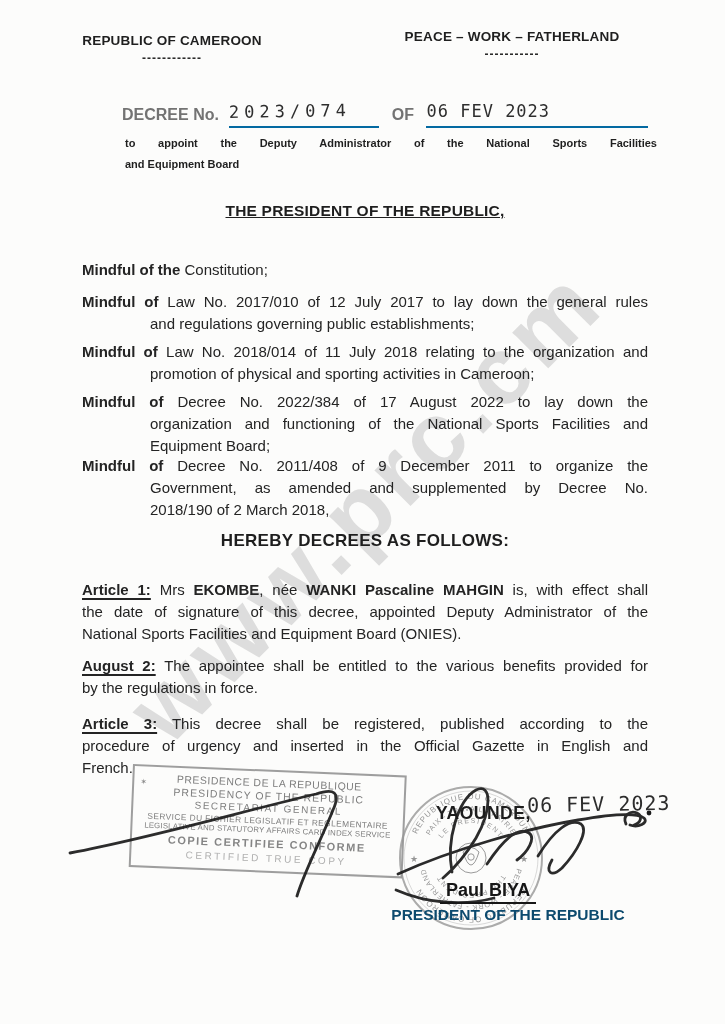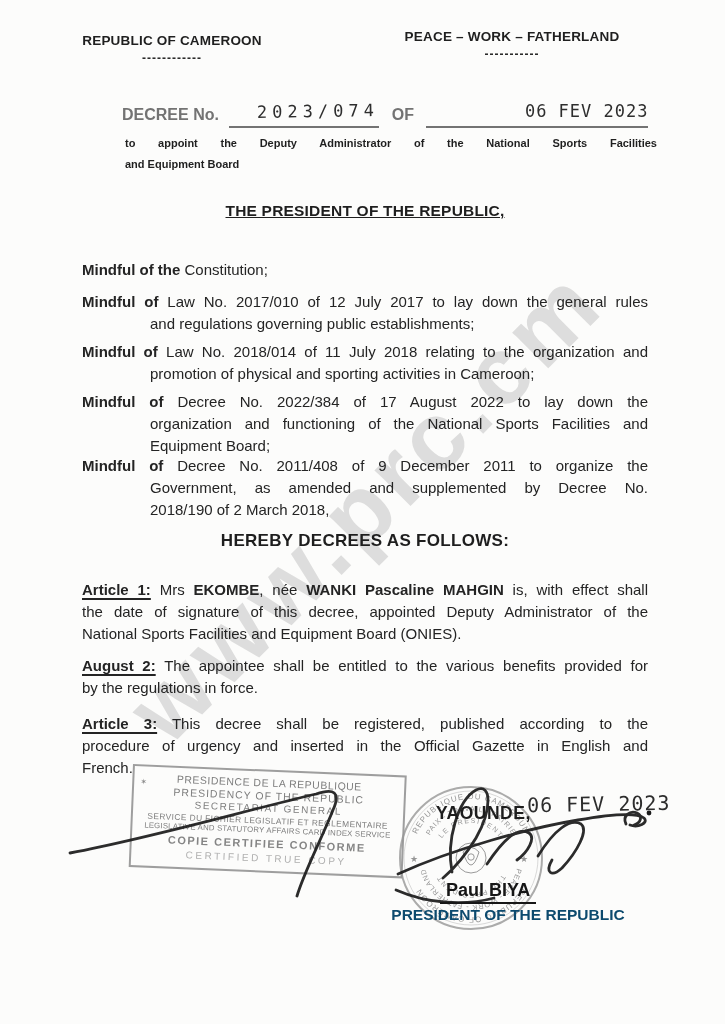--- a/index.html
+++ b/index.html
@@ -27,21 +27,21 @@
   
   .hdr{position:absolute;text-align:center;z-index:2;}
   .hdr-title{font-weight:bold;font-size:13.5px;letter-spacing:.2px;color:#1f1f1f;}
   .hdr-dashes{font-weight:bold;font-size:12px;letter-spacing:1px;color:#2a2a2a;margin-top:3px;}
   .hdr.left{left:72px;top:33px;width:200px;}
   .hdr.right{left:393px;top:29px;width:238px;}
 
   
   .decree-line{position:absolute;left:122px;top:104px;width:560px;white-space:nowrap;z-index:2;}
   .decree-label,.decree-of{font-weight:bold;font-size:16px;color:#737373;}
-  .field{display:inline-block;border-bottom:2px solid #737373;text-align:right;height:22px;vertical-align:baseline;}
+  .field{display:inline-block;border-bottom:2px solid #0369a1;text-align:left;height:22px;vertical-align:baseline;}
   .field.num{width:150px;margin-left:6px;margin-right:8px;}
   .field.date{width:222px;margin-left:8px;}
   .stamp-text{
     font-family:"DejaVu Sans Mono", monospace;
     color:#2e2e2e;display:inline-block;
   }
   .stamp-num{font-size:17px;letter-spacing:5px;transform:translateY(-3px) rotate(-1deg);}
   .stamp-date-top{font-size:17px;letter-spacing:1px;transform:translateY(-3px);}
 
   

